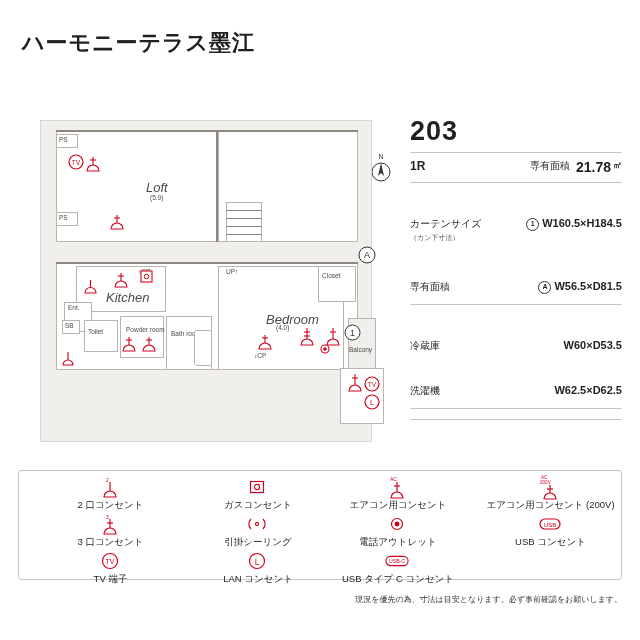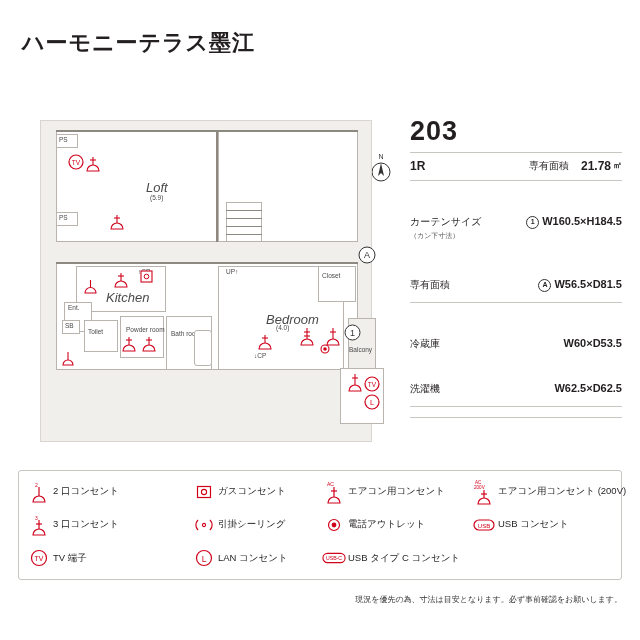--- a/index.html
+++ b/index.html
@@ -44,41 +44,41 @@
   .info{
     position:absolute;left:410px;top:118px;width:212px;
   }
   .unit-no{font-size:27px;font-weight:bold;letter-spacing:1px;line-height:1;}
   .hr{border:0;border-top:1px solid #c9c5c0;margin:7px 0 6px 0;}
   .row{display:flex;align-items:baseline;font-size:10px;margin:3px 0;}
   .row .k{flex:0 0 auto;margin-top:28px;}
   .row .v{margin-left:auto;text-align:right;font-weight:bold;font-size:11px;}
   .layout-row{display:flex;align-items:flex-start;font-size:12px;font-weight:bold;}
   .layout-row .area-k{margin-left:auto;font-size:10px;font-weight:normal;}
-  .layout-row .area-v{font-size:12px;font-weight:bold;margin-left:12px;}
+  .layout-row .area-v{font-size:14px;font-weight:bold;margin-left:6px;}
   .sub{font-size:7px;color:#555;}
   .circ-num{
     display:inline-block;width:11px;height:11px;border:1px solid #333;
     border-radius:50%;font-size:7px;line-height:10px;text-align:center;
     margin-right:3px;vertical-align:middle;
   }
   
   .legend{
     position:absolute;left:18px;top:470px;width:604px;height:110px;
     border:1px solid #c9c5c0;border-radius:3px;
     box-sizing:border-box;
   }
   .legend-grid{
     position:absolute;left:0;top:0;width:100%;height:100%;
     display:grid;grid-template-columns:165px 130px 150px 155px;
     grid-template-rows:1fr 1fr 1fr;
     align-items:center;
     padding:4px 8px;box-sizing:border-box;
   }
-  .lg-item{display:flex;align-items:center;font-size:9.5px;}
+  .lg-item{display:flex;align-items:center;font-size:9.5px;flex-direction:column;}
   .lg-ico{width:24px;height:24px;flex:0 0 24px;display:flex;align-items:center;justify-content:center;}
   .lg-tx{margin-left:2px;}
   .note{
     position:absolute;left:0;top:594px;width:622px;text-align:right;
     font-size:8px;color:#333;
   }
 </style>
 </head>
 <body>
 

